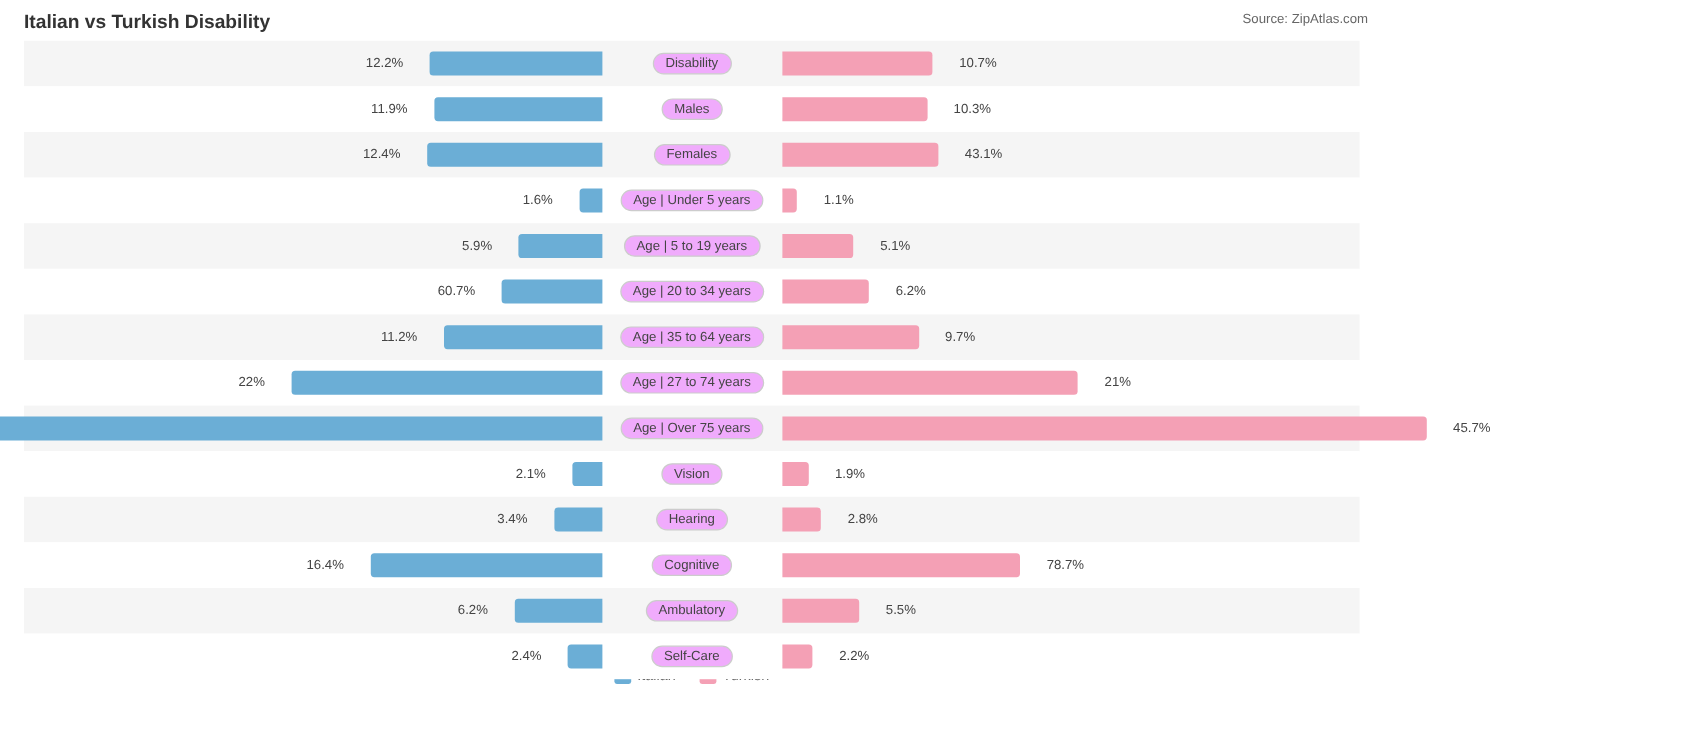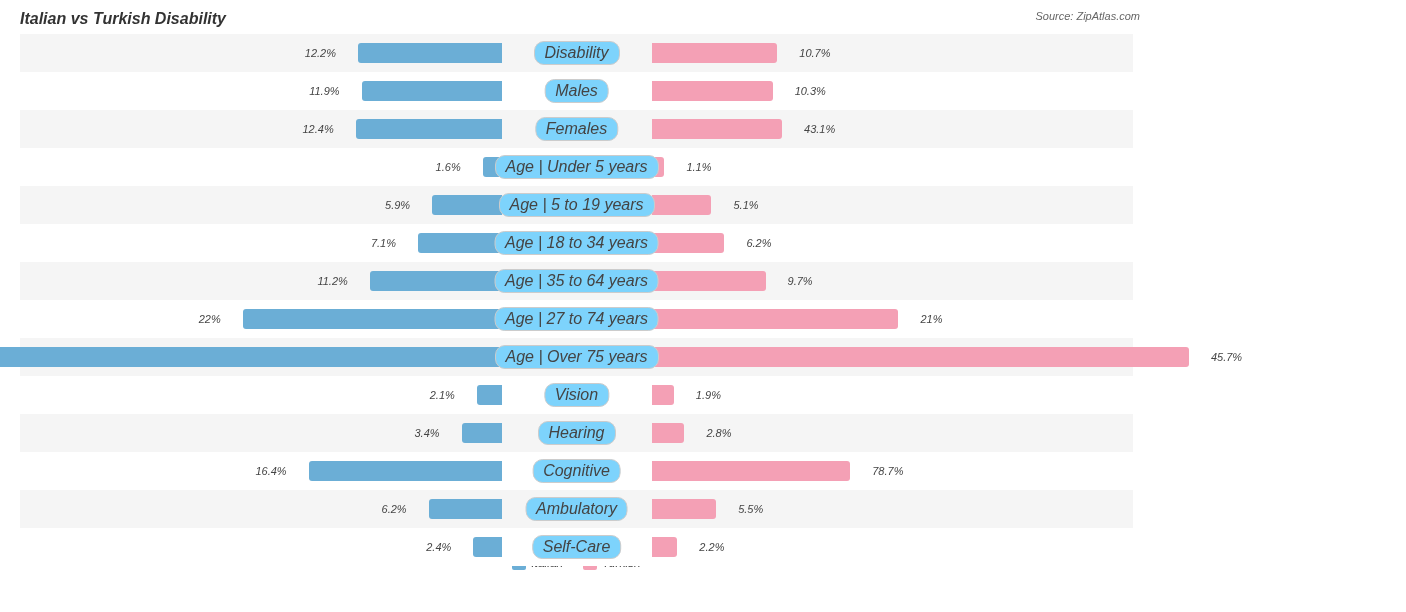--- a/index.html
+++ b/index.html
@@ -9,21 +9,20 @@
       width: 1406px;
       height: 612px;
       overflow: hidden;
       position: relative;
     }
     .chart-container {
       width: 1160px;
       height: 612px;
       padding: 10px 27px 40px 20px;
       position: relative;
-      font-style: italic;
     }
     .chart-title {
       font-size: 16px;
       font-weight: bold;
       color: #333;
       margin-bottom: 6px;
     }
     .source {
       position: absolute;
       top: 10px;
@@ -59,25 +58,25 @@
       position: absolute;
       left: calc(50% + 75px);
       height: 20px;
       top: 9px;
       border-radius: 0 3px 3px 0;
     }
     .label-center {
       position: absolute;
       left: 50%;
       transform: translateX(-50%);
-      background: #7dd3fc;
+      background: #f0abfc;
       border: 1px solid #ccc;
       border-radius: 10px;
       padding: 2px 10px;
-      font-size: 16px;
+      font-size: 11px;
       color: #444;
       white-space: nowrap;
       z-index: 10;
       top: 50%;
       transform: translate(-50%, -50%);
     }
     .val-left {
       position: absolute;
       font-size: 11px;
       color: #444;
@@ -159,22 +158,22 @@
       <div class="row">
         <div class="bar-left" style="width: 69.384px; background-color: rgb(107, 174, 214);"></div>
         <div class="bar-right" style="width: 59.976px; background-color: rgb(244, 160, 181);"></div>
         <span class="label-center">Age | 5 to 19 years</span>
         <span class="val-left" style="right: calc(50% + 166.384px);">5.9%</span>
         <span class="val-right" style="left: calc(50% + 156.976px);">5.1%</span>
       </div>
       <div class="row">
         <div class="bar-left" style="width: 83.496px; background-color: rgb(107, 174, 214);"></div>
         <div class="bar-right" style="width: 72.912px; background-color: rgb(244, 160, 181);"></div>
-        <span class="label-center">Age | 18 to 34 years</span>
-        <span class="val-left" style="right: calc(50% + 180.496px);">7.1%</span>
+        <span class="label-center">Age | 20 to 34 years</span>
+        <span class="val-left" style="right: calc(50% + 180.496px);">60.7%</span>
         <span class="val-right" style="left: calc(50% + 169.912px);">6.2%</span>
       </div>
       <div class="row">
         <div class="bar-left" style="width: 131.712px; background-color: rgb(107, 174, 214);"></div>
         <div class="bar-right" style="width: 114.072px; background-color: rgb(244, 160, 181);"></div>
         <span class="label-center">Age | 35 to 64 years</span>
         <span class="val-left" style="right: calc(50% + 228.712px);">11.2%</span>
         <span class="val-right" style="left: calc(50% + 211.072px);">9.7%</span>
       </div>
       <div class="row">

